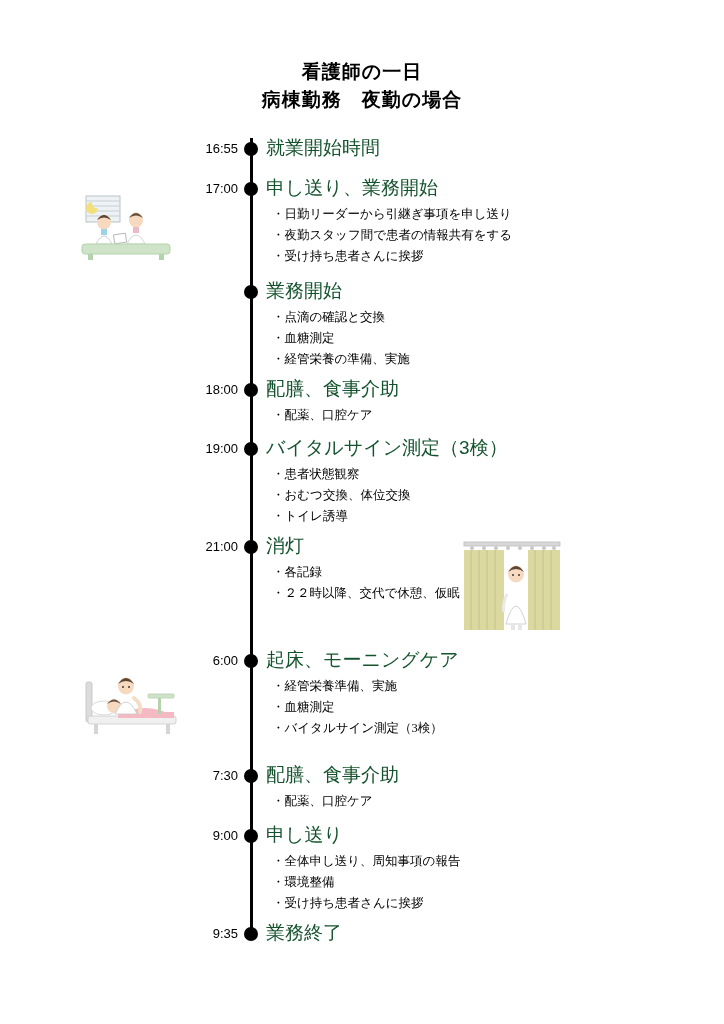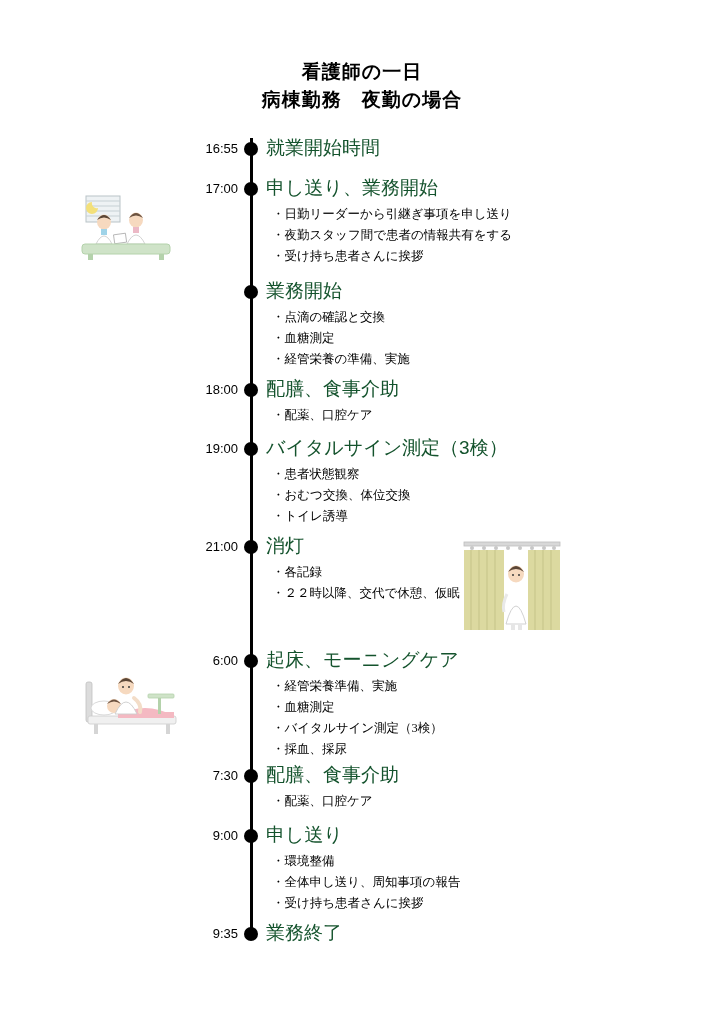--- a/index.html
+++ b/index.html
@@ -198,40 +198,39 @@
   </div>
 
   <div class="event" style="top:650px;">
     <div class="time">6:00</div>
     <div class="dot"></div>
     <div class="heading">起床、モーニングケア</div>
     <ul class="bullets">
       <li>経管栄養準備、実施</li>
       <li>血糖測定</li>
       <li>バイタルサイン測定（3検）</li>
-      <li>採血、採尿</li>
     </ul>
   </div>
 
   <div class="event" style="top:765px;">
     <div class="time">7:30</div>
     <div class="dot"></div>
     <div class="heading">配膳、食事介助</div>
     <ul class="bullets">
       <li>配薬、口腔ケア</li>
     </ul>
   </div>
 
   <div class="event" style="top:825px;">
     <div class="time">9:00</div>
     <div class="dot"></div>
     <div class="heading">申し送り</div>
     <ul class="bullets">
+      <li>全体申し送り、周知事項の報告</li>
       <li>環境整備</li>
-      <li>全体申し送り、周知事項の報告</li>
       <li>受け持ち患者さんに挨拶</li>
     </ul>
   </div>
 
   <div class="event" style="top:923px;">
     <div class="time">9:35</div>
     <div class="dot"></div>
     <div class="heading">業務終了</div>
     <ul class="bullets"></ul>
   </div>

